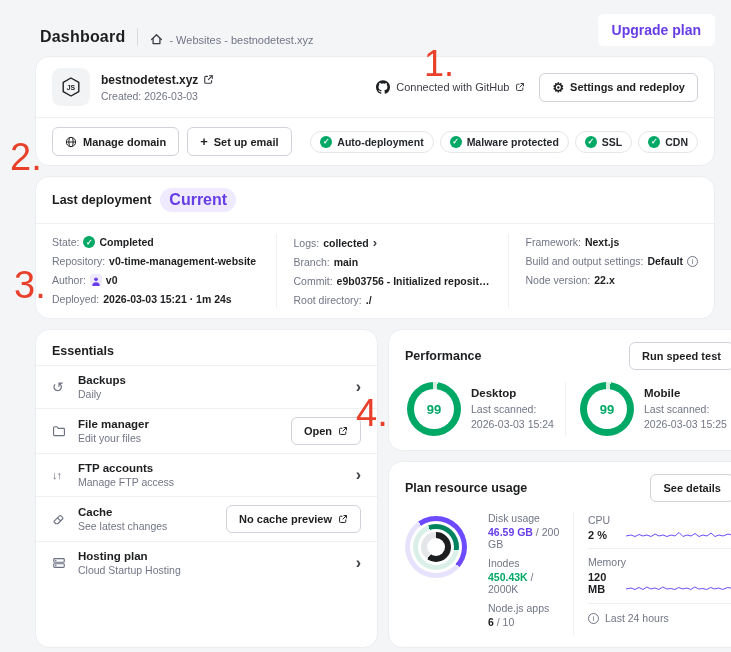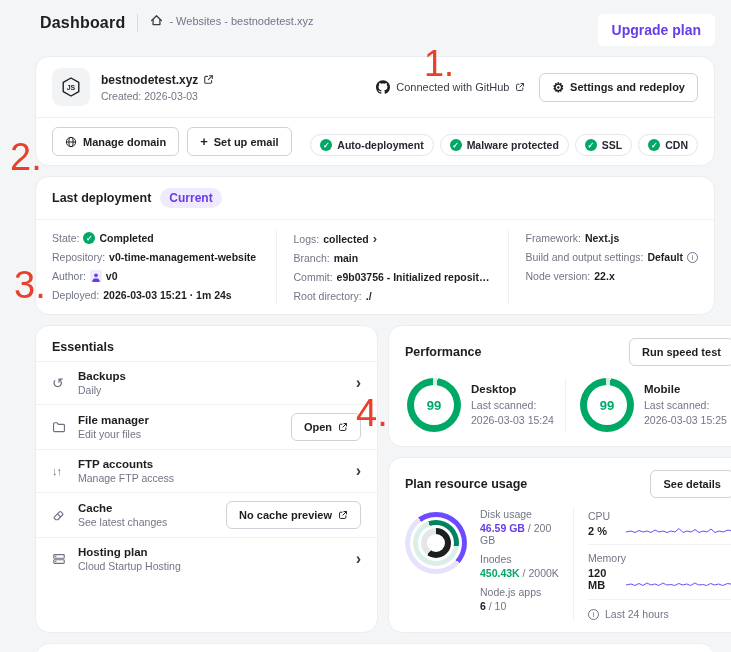--- a/index.html
+++ b/index.html
@@ -7,21 +7,21 @@
   body {
     font-family:"Liberation Sans", sans-serif;
     background:#f4f5f7;
     color:#1d1e20;
     position:relative;
     overflow:hidden;
   }
   .wrap { padding:12px 16px 0 35px; }
 
   
-  .topbar { display:flex; align-items:flex-start; margin:2px 0 10px 5px; }
+  .topbar { display:flex; align-items:flex-end; margin:2px 0 10px 5px; }
   .page-title { font-size:16px; font-weight:bold; letter-spacing:.2px; }
   .tb-sep { width:1px; height:18px; background:#d9dbe0; margin:0 12px; }
   .crumb { display:flex; align-items:center; gap:6px; color:#727586; font-size:11px; }
   .crumb svg { display:block; }
   .upgrade-btn {
     margin-left:auto; background:#fff; color:#673de6; font-weight:bold;
     font-size:14px; border:1px solid #fff; border-radius:5px; padding:7px 13px; cursor:pointer;
   }
 
   
@@ -37,40 +37,40 @@
   .site-meta .domain { font-size:12px; font-weight:bold; display:flex; align-items:center; gap:5px; }
   .site-meta .created { font-size:10.5px; color:#727586; margin-top:3px; }
   .site-row1-right { margin-left:auto; display:flex; align-items:center; gap:14px; }
   .gh-link { display:flex; align-items:center; gap:6px; font-size:11px; color:#3b3d46; cursor:pointer; }
   .btn {
     background:#fff; border:1px solid #cfd2d8; border-radius:6px; padding:7px 12px;
     font-size:11px; font-weight:bold; color:#1d1e20; cursor:pointer;
     display:inline-flex; align-items:center; gap:6px; white-space:nowrap;
   }
   .divider-h { height:1px; background:#eef0f2; }
-  .site-row2 { display:flex; align-items:flex-end; padding:9px 16px; }
+  .site-row2 { display:flex; align-items:center; padding:9px 16px; }
   .site-row2-left { display:flex; gap:8px; }
   .site-row2-right { margin-left:auto; display:flex; gap:6px; }
   .pill {
     display:inline-flex; align-items:center; gap:5px; background:#fff;
     border:1px solid #e4e6ea; border-radius:999px; padding:4px 9px;
     font-size:10.5px; font-weight:bold; color:#26282f;
   }
   .check-dot {
     width:12px; height:12px; border-radius:50%; background:#00a866; color:#fff;
     display:inline-flex; align-items:center; justify-content:center;
     font-size:8px; font-weight:bold; flex:0 0 auto;
   }
 
   
   .deploy-card { margin-bottom:10px; }
   .deploy-head { display:flex; align-items:center; padding:11px 16px; }
   .sec-title { font-size:12.5px; font-weight:bold; }
   .badge-current {
-    background:#efeafd; color:#673de6; font-size:12px; font-weight:bold;
+    background:#efeafd; color:#673de6; font-size:16px; font-weight:bold;
     border-radius:999px; padding:3px 9px; margin-left:9px;
   }
   .btn-primary {
     margin-left:auto; background:#673de6; color:#fff; border:none; border-radius:6px;
     padding:8px 13px; font-size:11px; font-weight:bold; cursor:pointer;
   }
   .deploy-body { display:flex; padding:10px 0; }
   .dep-col { padding:2px 16px; font-size:10.5px; }
   .dep-col + .dep-col { border-left:1px solid #eef0f2; }
   .dep-col.c1 { width:254px; } .dep-col.c2 { width:232px; } .dep-col.c3 { flex:1; }
@@ -117,21 +117,21 @@
     width:40px; height:40px; border-radius:50%; background:#fff;
     display:flex; align-items:center; justify-content:center;
     color:#00a866; font-weight:bold; font-size:13px;
   }
   .perf-info .dev { font-size:11.5px; font-weight:bold; }
   .perf-info .scan { font-size:10.5px; color:#727586; margin-top:3px; line-height:1.35; }
 
   
   .res-head { display:flex; align-items:center; padding:12px 16px 6px; }
   .res-body { display:flex; padding:4px 16px 12px; }
-  .res-left { display:flex; gap:13px; width:158px; flex:0 0 158px; }
+  .res-left { display:flex; gap:21px; width:158px; flex:0 0 158px; }
   .donut { width:62px; height:62px; border-radius:50%; flex:0 0 auto; margin-top:4px;
     background:conic-gradient(from -35deg, #6d4aff 0 46%, #e7e2fb 46% 100%);
     display:flex; align-items:center; justify-content:center; }
   .dw1 { width:52px; height:52px; border-radius:50%; background:#fff; display:flex; align-items:center; justify-content:center; }
   .d2 { width:46px; height:46px; border-radius:50%;
     background:conic-gradient(from -20deg, #00835f 0 33%, #daefe7 33% 100%);
     display:flex; align-items:center; justify-content:center; }
   .dw2 { width:36px; height:36px; border-radius:50%; background:#fff; display:flex; align-items:center; justify-content:center; }
   .d3 { width:30px; height:30px; border-radius:50%;
     background:conic-gradient(#1d1e20 0 60%, #e4e6ea 60% 100%);

